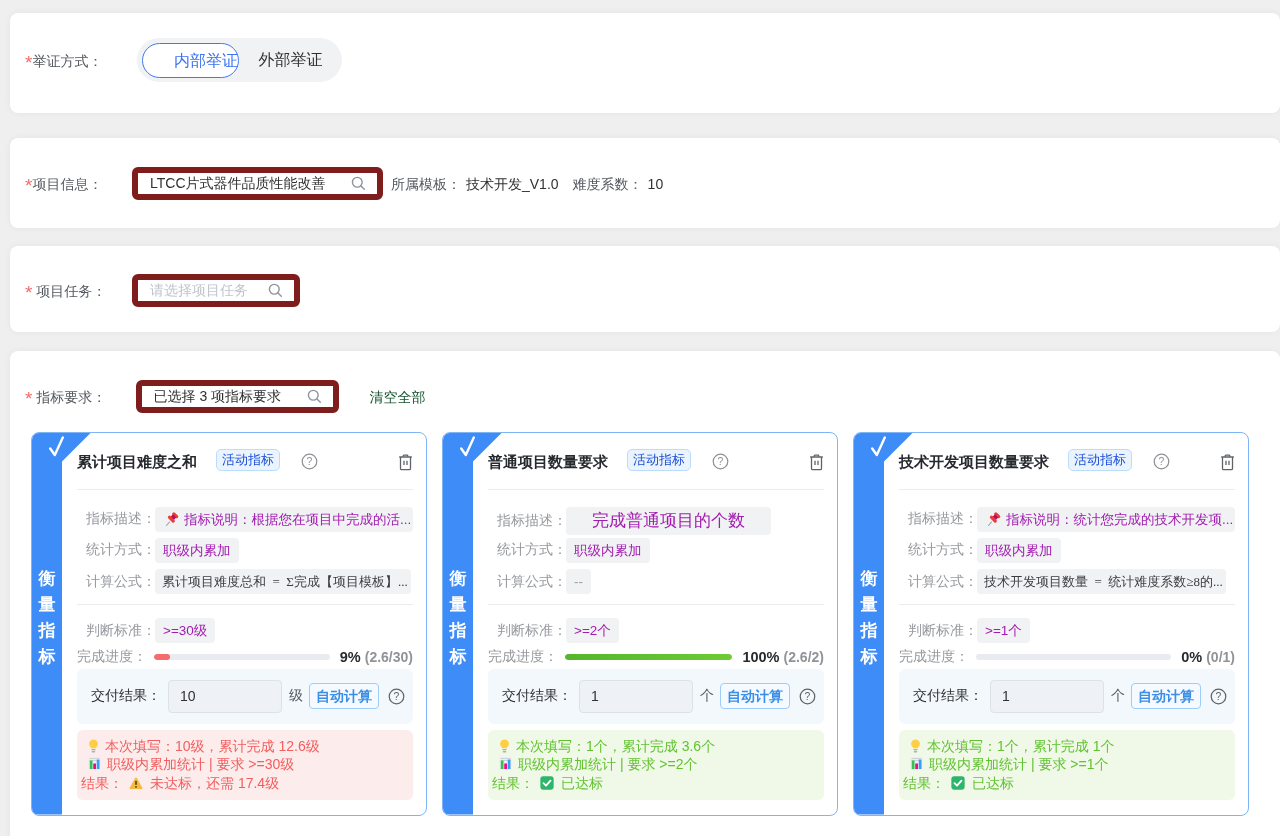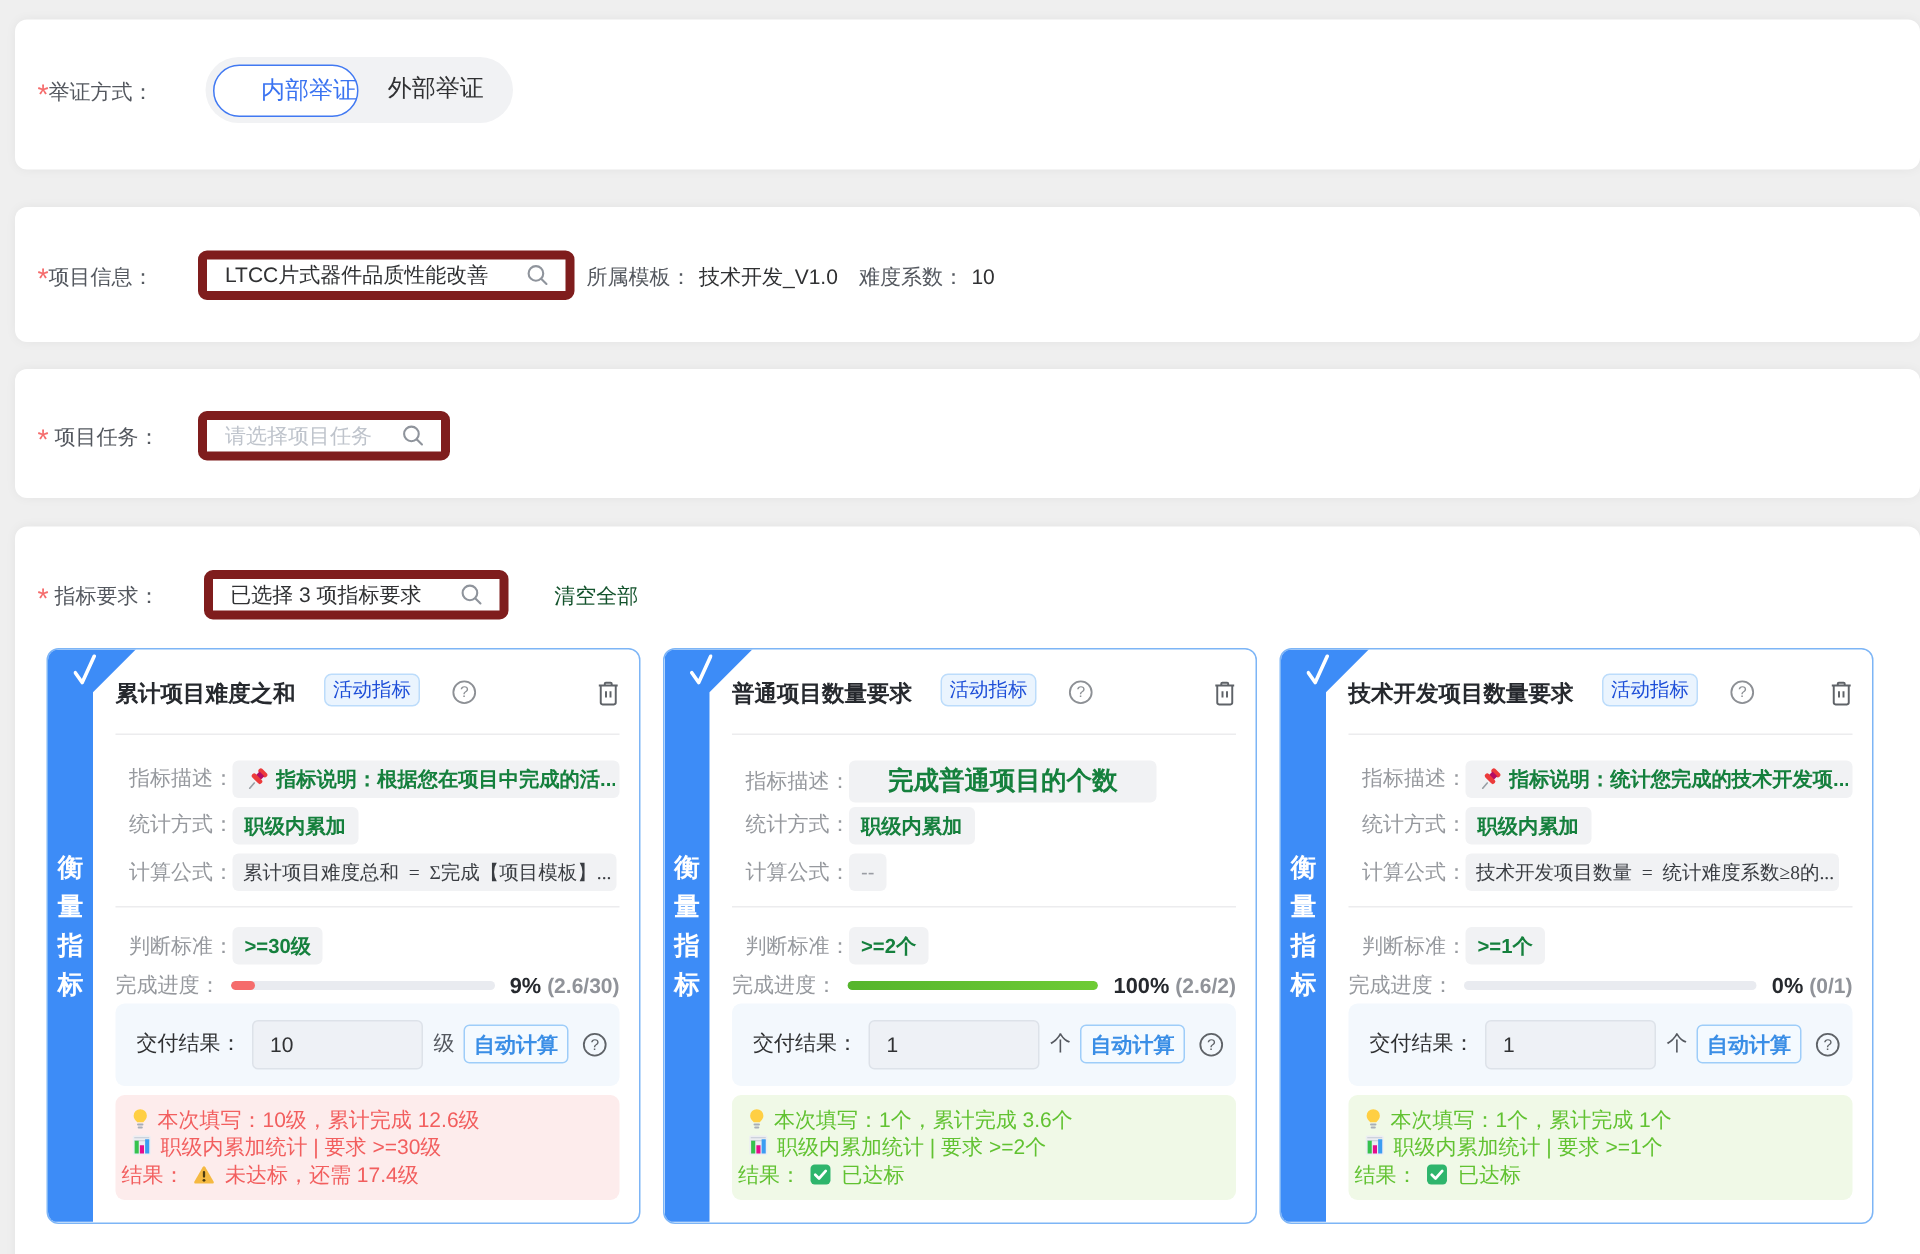--- a/index.html
+++ b/index.html
@@ -31,21 +31,21 @@
 .ttl{font-size:15px;font-weight:700;color:#26292e;white-space:nowrap}
 .tag{margin-left:19px;height:22px;line-height:20px;padding:0 5px;font-size:13px;color:#1d4ed8;
  background:#eaf4fe;border:1px solid #bcdcfb;border-radius:5px;white-space:nowrap;position:relative;top:-2.5px}
 .hlp{margin-left:21px;display:inline-flex;position:relative;top:-1.5px}
 .trash{margin-left:auto;display:inline-flex}
 .div1{position:absolute;left:45px;right:13px;top:56px;height:1px;background:#ececee}
 .div2{position:absolute;left:45px;right:13px;top:171px;height:1px;background:#ececee}
 .row{position:absolute;left:54px;right:13px;display:flex;align-items:center}
 .rlab{width:69px;flex:none;font-size:14px;color:#96999e;white-space:nowrap}
 .rval{background:#f1f2f4;border-radius:4px;padding:0 8px;height:25px;line-height:25px;font-size:13.5px;
- font-weight:700;color:#15803d;white-space:nowrap}
+ font-weight:400;color:#a21caf;white-space:nowrap}
 .rbig{height:28px;line-height:28px;font-size:17px;padding:0 26px}
 .full{flex:0 1 auto;min-width:0;overflow:hidden;padding:0 3px 0 10px;display:flex;align-items:center}
 .fulltext{overflow:hidden;white-space:nowrap;flex:0 1 auto}
 .formula{font-family:"Liberation Serif",serif;font-weight:400;font-size:13px;color:#3a3d42;padding:0 3px 0 7px}
 .prow{position:absolute;left:45px;right:13px;top:218px;height:13px;display:flex;align-items:center}
 .ptrack{flex:1;height:6px;border-radius:3px;background:#e9ebf0;margin-left:8px;margin-right:10px;overflow:hidden}
 .pfill{display:block;height:6px;border-radius:3px}
 .ppct{font-size:14.5px;font-weight:700;color:#26292e;white-space:nowrap}
 .pfrac{font-size:14px;color:#909399;font-weight:700}
 .dbox{position:absolute;left:45px;right:13px;top:236px;height:55px;background:#f3f8fd;border-radius:6px;

